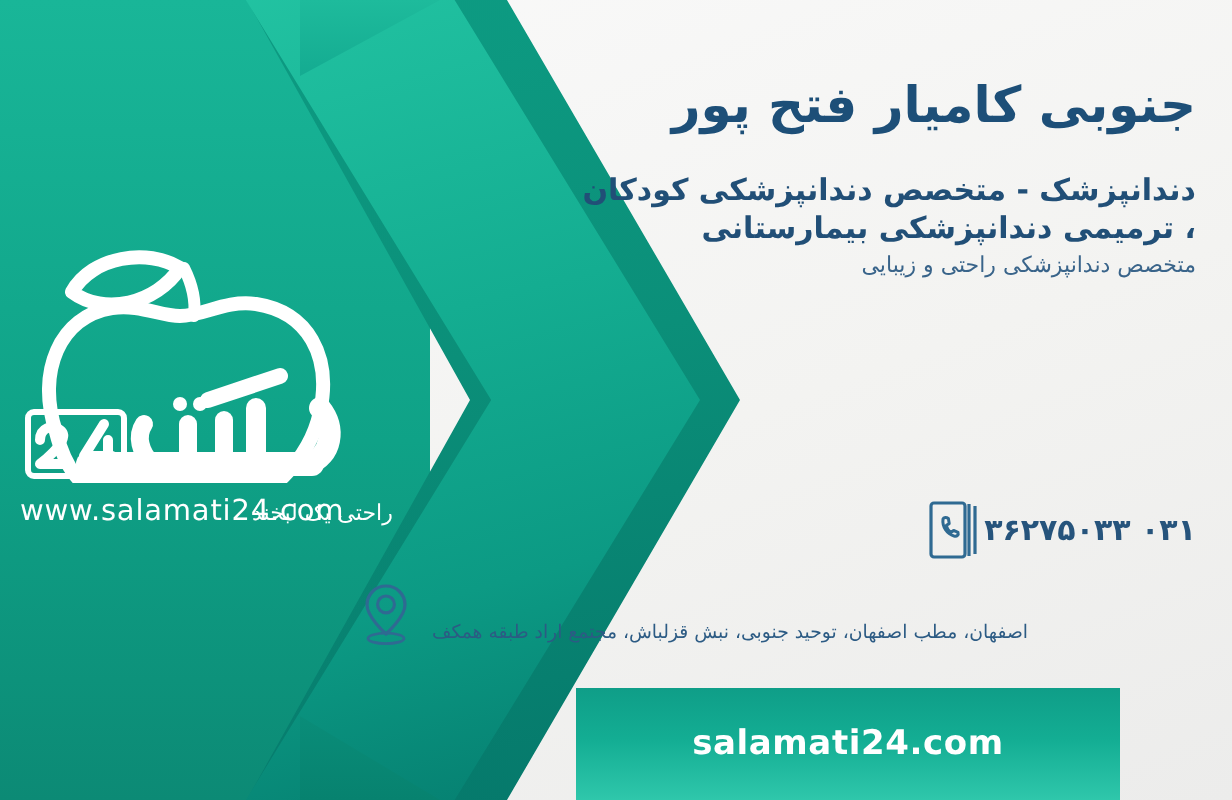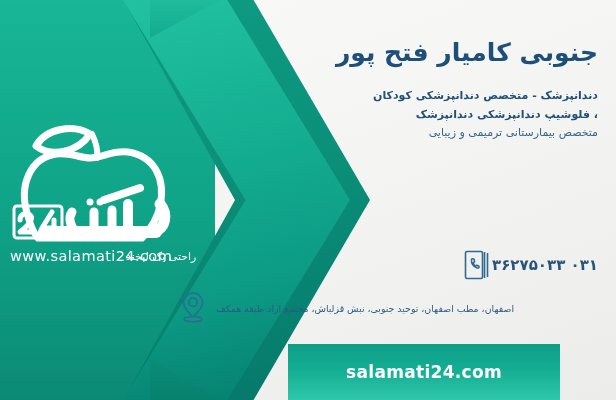--- a/index.html
+++ b/index.html
@@ -117,21 +117,21 @@
   .specialties {
     position: absolute;
     right: 18px;
     top: 86px;
     width: 420px;
     text-align: right;
     direction: rtl;
     color: #2a5c85;
   }
   .spec-line1, .spec-line2 {
-    font-size: 11px;
+    font-size: 15px;
     font-weight: bold;
     line-height: 19px;
     color: #214f77;
   }
   .spec-line3 {
     font-size: 11px;
     line-height: 18px;
     color: #39648a;
     font-weight: normal;
   }
@@ -162,21 +162,21 @@
   }
 
   
   .address-row {
     position: absolute;
     right: 18px;
     top: 290px;
     width: 420px;
     display: flex;
     flex-direction: row-reverse;
-    align-items: center;
+    align-items: flex-end;
     gap: 8px;
     direction: rtl;
   }
   .address-text {
     text-align: right;
     direction: rtl;
     color: #2c5b84;
     font-size: 9.4px;
     line-height: 15px;
     padding-top: 3px;
@@ -245,22 +245,22 @@
 
       <text x="118" y="152" text-anchor="end" fill="#ffffff" font-size="11" font-family="DejaVu Sans, Liberation Sans, sans-serif" direction="rtl">به راحتی یک لبخند</text>
     </svg>
   </div>
   <div class="logo-url">www.salamati24.com</div>
 
   <div class="doctor-name">جنوبی کامیار  فتح پور</div>
 
   <div class="specialties">
     <div class="spec-line1">دندانپزشک - متخصص دندانپزشکی کودکان</div>
-    <div class="spec-line2">، فلوشیپ دندانپزشکی دندانپزشک</div>
-    <div class="spec-line3">متخصص بیمارستانی ترمیمی و زیبایی</div>
+    <div class="spec-line2">، ترمیمی دندانپزشکی بیمارستانی</div>
+    <div class="spec-line3">متخصص دندانپزشکی راحتی و زیبایی</div>
   </div>
 
   <div class="phone-row">
     <span class="icon-box">
       <svg width="26" height="30" viewBox="0 0 26 30" xmlns="http://www.w3.org/2000/svg">
         <rect x="1.5" y="1.5" width="17" height="27" rx="1.5" fill="none" stroke="#2f6a92" stroke-width="1.6"></rect>
         <line x1="20.5" y1="2" x2="20.5" y2="28" stroke="#2f6a92" stroke-width="1.6"></line>
         <line x1="23.5" y1="3" x2="23.5" y2="27" stroke="#2f6a92" stroke-width="1.6"></line>
         <path d="M7.5 9.5 C7 13.5 9.5 17 13 18 C14.6 18.4 15.4 17.4 15 16.2 L12.8 15.2 L11.6 16.2 C10.2 15.3 9.4 14 9.2 12.6 L10.6 11.8 L10.2 9.3 C9.2 8.6 7.8 8.6 7.5 9.5 Z" fill="none" stroke="#2f6a92" stroke-width="1.5" stroke-linejoin="round"></path>
       </svg>

